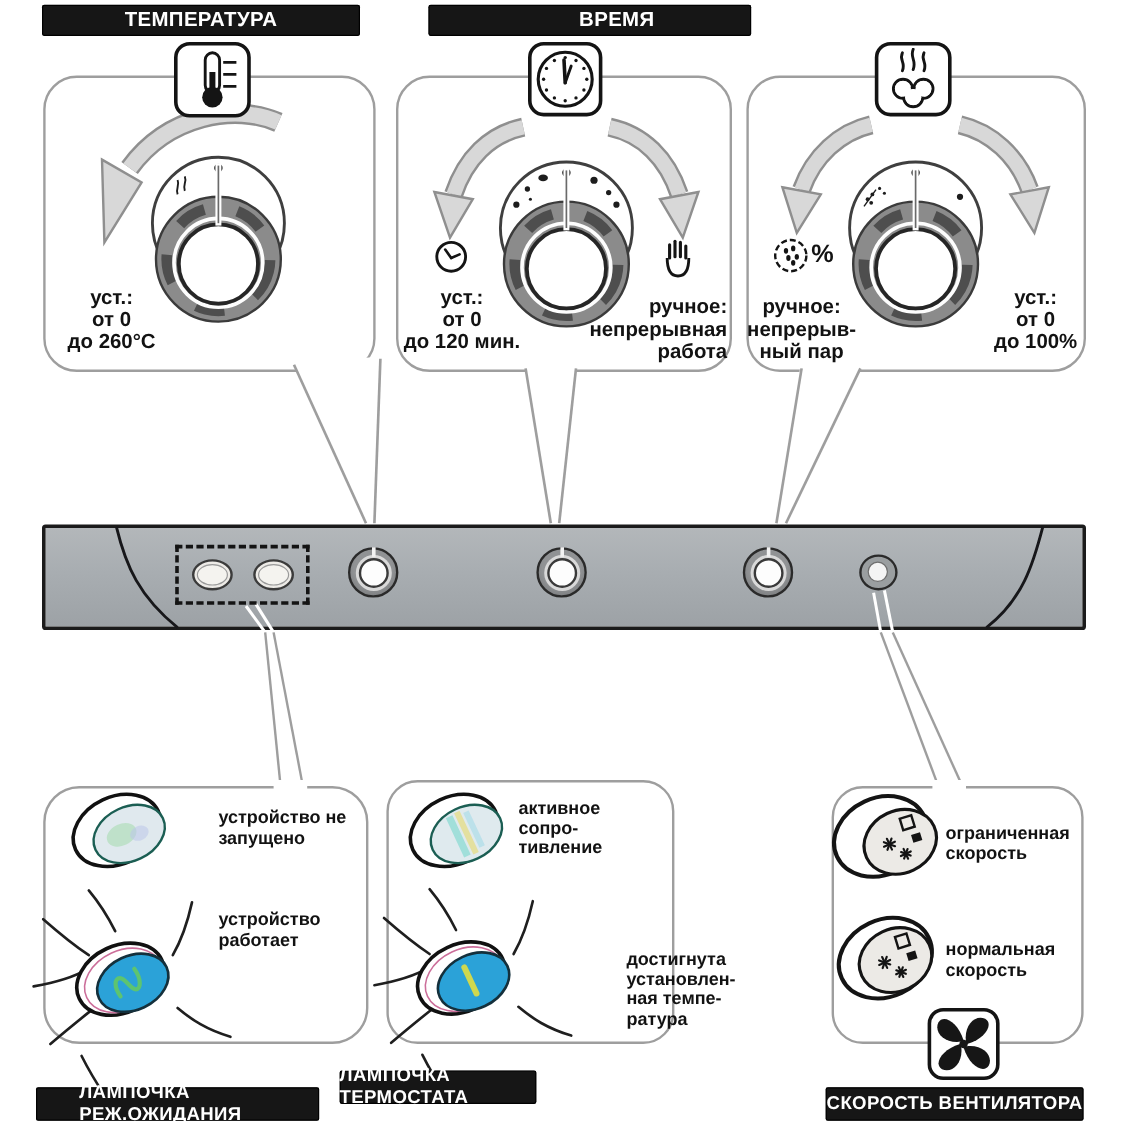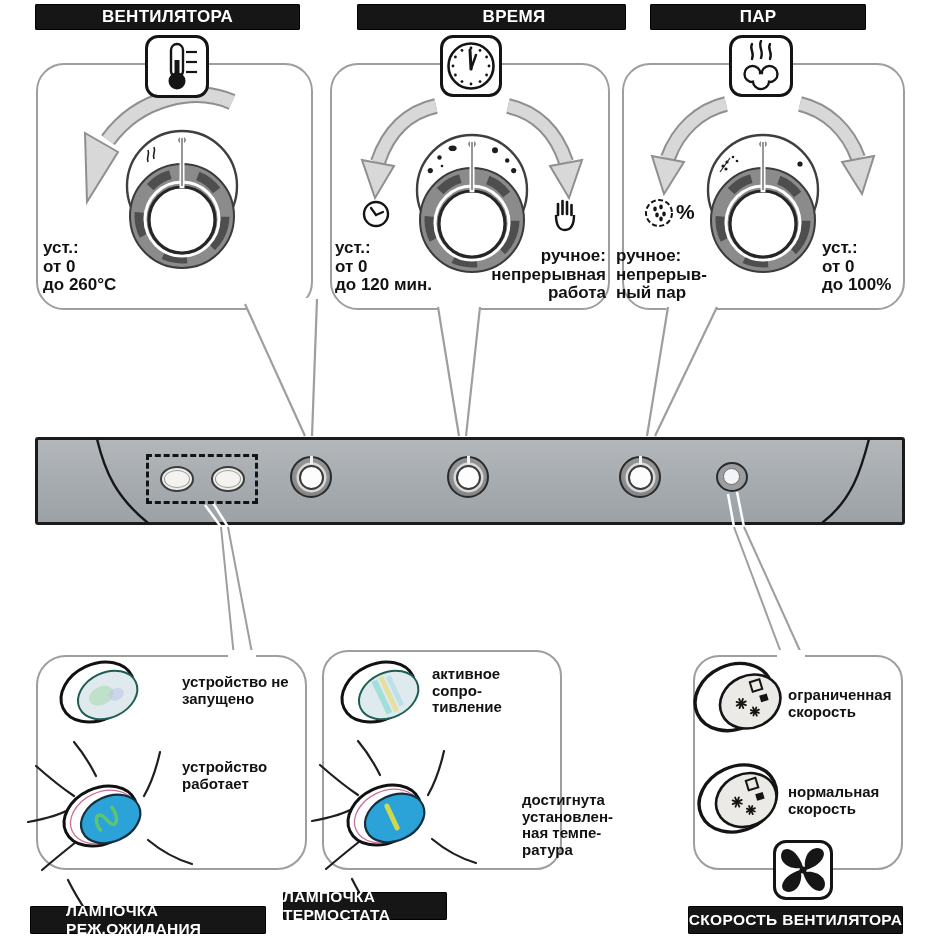--- a/index.html
+++ b/index.html
@@ -7,21 +7,21 @@
          font-family:"Liberation Sans",sans-serif;}
   .blabel{position:absolute;background:#161616;color:#fff;font-weight:700;font-size:17px;
           display:flex;align-items:center;justify-content:center;letter-spacing:.3px;
           border-radius:2px;box-shadow:inset 0 0 0 1px #000;z-index:6;}
   .blabel.small{font-size:15.5px;}
   .panel{position:absolute;background:#fff;border:2.5px solid #9e9e9e;border-radius:28px;
          box-sizing:border-box;z-index:1;}
   .icon-box{position:absolute;background:#fff;border:3.2px solid #141414;border-radius:13px;
             box-sizing:border-box;display:flex;align-items:center;justify-content:center;z-index:6;}
   .ptxt{position:absolute;font-weight:700;font-size:17px;line-height:18.5px;color:#121212;
-        z-index:6;white-space:nowrap;}
+        text-align:center;z-index:6;white-space:nowrap;}
   .btxt{position:absolute;font-weight:700;font-size:15px;line-height:16.5px;color:#121212;
         text-align:left;z-index:6;white-space:nowrap;}
   #strip{position:absolute;left:35px;top:437px;width:870px;height:88px;box-sizing:border-box;
          background:linear-gradient(180deg,#b3b7ba 0%,#a8adb1 45%,#9da2a6 100%);
          border:3px solid #1b1b1b;border-radius:3px;z-index:2;}
   #dashed-box{position:absolute;left:146px;top:454px;width:112px;height:50px;
               border:3px dashed #141414;box-sizing:border-box;z-index:6;background:transparent;}
   .strip-light{position:absolute;width:34px;height:26px;border-radius:50%;background:#edebe7;
                border:2px solid #3b3b3b;box-sizing:border-box;z-index:6;}
   .strip-light::after{content:"";position:absolute;left:2px;top:2px;right:2px;bottom:2px;
@@ -39,23 +39,22 @@
   .fan-btn::after{content:"";position:absolute;left:4.5px;top:3.5px;width:17px;height:17px;
            border-radius:50%;background:#f4f4f4;border:1.5px solid #6f6f6f;box-sizing:border-box;}
   #overlay{position:absolute;left:0;top:0;z-index:5;pointer-events:none;}
   .pct{position:absolute;font-weight:700;font-size:21px;color:#121212;z-index:6;}
 </style>
 </head>
 <body>
 
 <div id="stage">
 
-  <div class="blabel" style="left:35px;top:4px;width:265px;height:26px;">ВЕНТИЛЯТОРА</div>
+  <div class="blabel" style="left:35px;top:4px;width:265px;height:26px;">ТЕМПЕРАТУРА</div>
   <div class="blabel" style="left:357px;top:4px;width:224px;height:26px;padding-left:45px;">ВРЕМЯ</div>
-  <div class="blabel" style="left:650px;top:4px;width:216px;height:26px;">ПАР</div>
 
   <div class="panel" style="left:36px;top:63px;width:277px;height:247px;"></div>
   <div class="panel" style="left:330px;top:63px;width:280px;height:247px;"></div>
   <div class="panel" style="left:622px;top:63px;width:283px;height:247px;"></div>
 
   <div class="panel" style="left:36px;top:655px;width:271px;height:215px;border-radius:30px;"></div>
   <div class="panel" style="left:322px;top:650px;width:240px;height:220px;border-radius:26px;"></div>
   <div class="panel" style="left:693px;top:655px;width:210px;height:215px;border-radius:26px;"></div>
 
   <div id="strip"></div>

